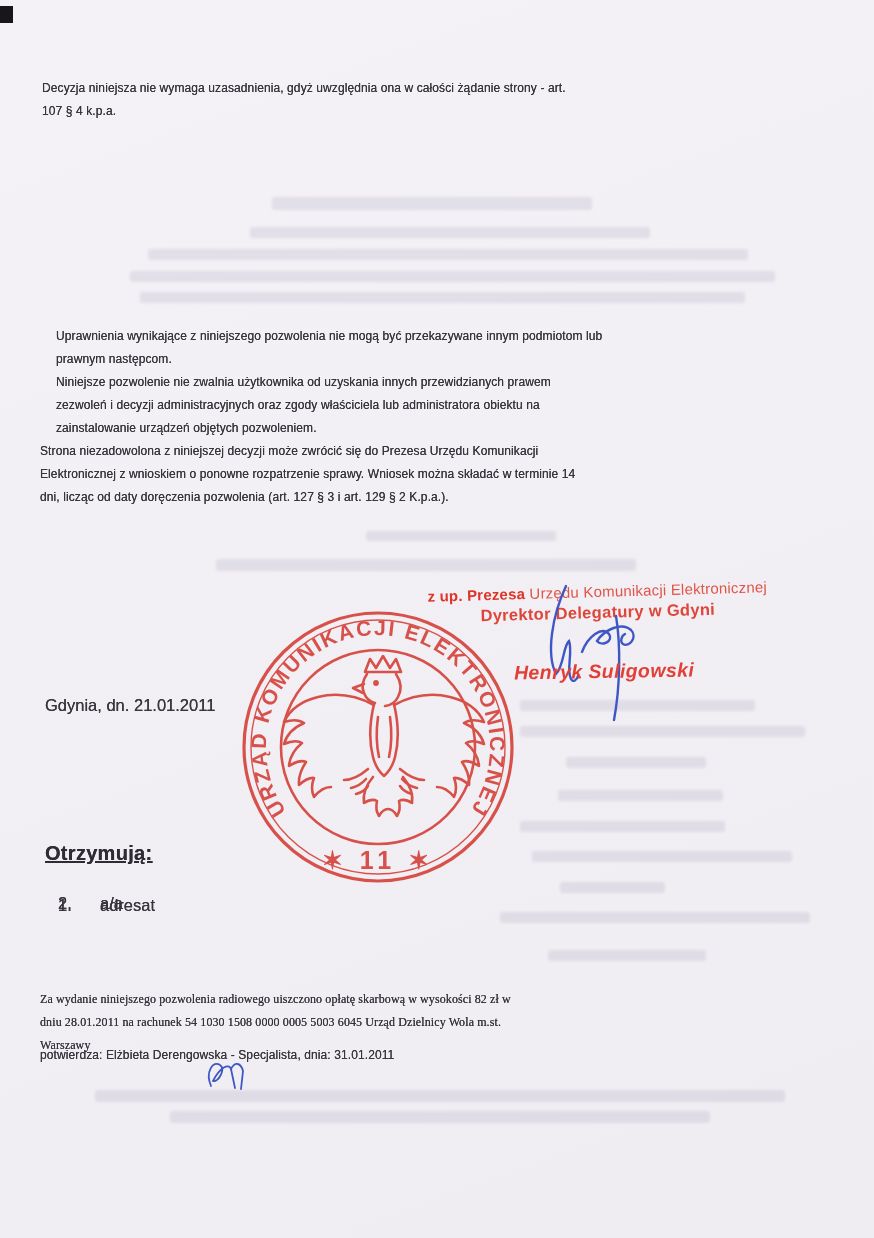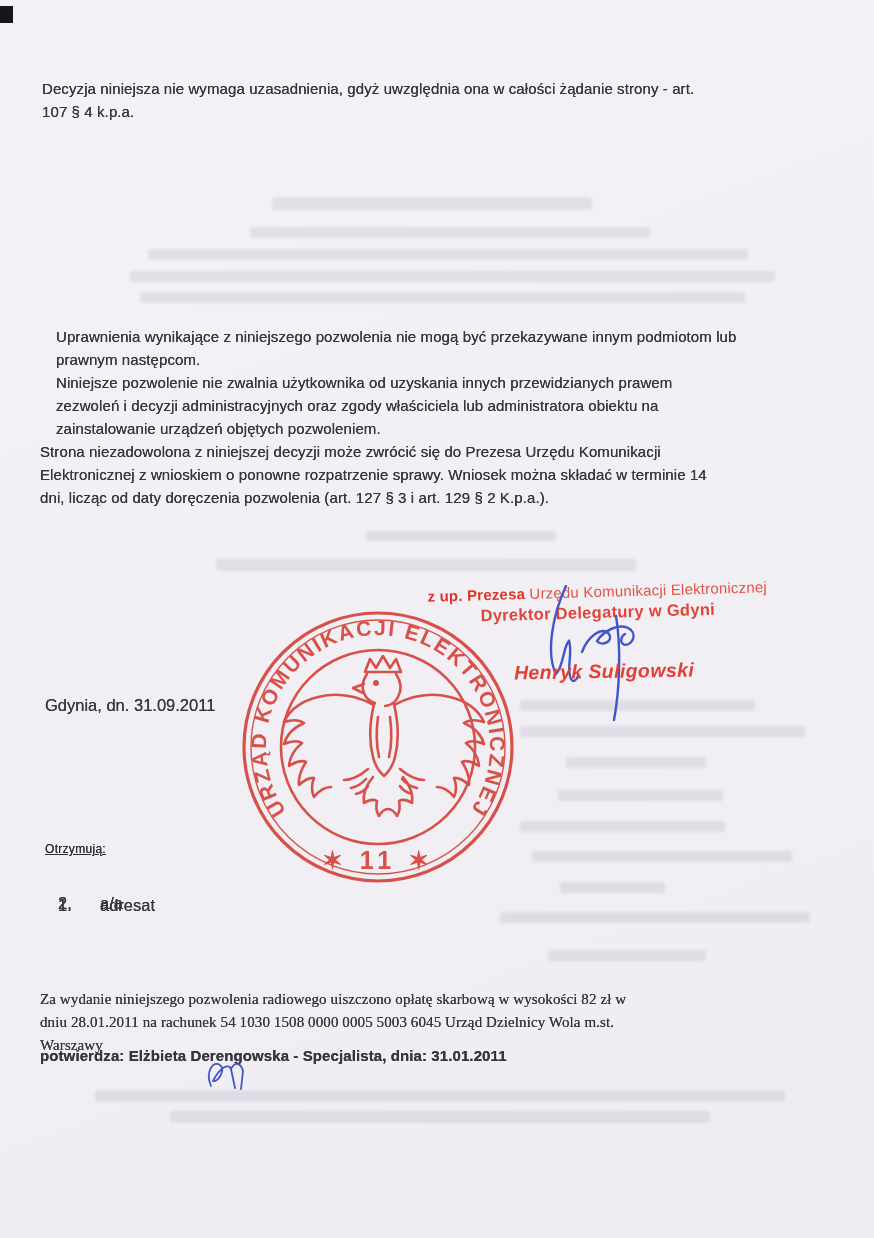--- a/index.html
+++ b/index.html
@@ -7,21 +7,21 @@
     position:relative;
     width:874px;height:1238px;
     background:linear-gradient(160deg,#f4f2f6 0%,#f1eff4 55%,#efedf2 100%);
     overflow:hidden;
     font-family:"Liberation Sans", sans-serif;
     color:#35343a;
   }
   .para{
     position:absolute;
     white-space:pre-line;
-    font-size:15px;
+    font-size:12px;
     line-height:23px;
     letter-spacing:.1px;
     color:#37363c;
     text-shadow:0 0 .4px #37363c;
   }
   
   .ghost{
     position:absolute;
     background:rgba(118,112,150,.14);
     border-radius:3px;
@@ -45,31 +45,31 @@
   .auth-line2{font-size:16.5px;color:#df4538;font-weight:bold;margin-top:3px;letter-spacing:.3px;}
   .signer-name{
     position:absolute;left:514px;top:660px;
     font-size:19.5px;font-weight:bold;font-style:italic;
     color:#e23f36;transform:rotate(-1deg);letter-spacing:.4px;
   }
   .signature-svg{position:absolute;left:528px;top:580px;}
   .seal-svg{position:absolute;left:228px;top:597px;opacity:.93;}
   .recipients-heading{
     position:absolute;left:45px;top:842px;
-    font-size:12px;font-weight:normal;text-decoration:underline;
+    font-size:20px;font-weight:bold;text-decoration:underline;
     letter-spacing:.3px;color:#2e2d33;text-shadow:0 0 .4px #2e2d33;
   }
   .recipient-row{
     position:absolute;left:58px;
     font-size:16.5px;color:#37363c;text-shadow:0 0 .4px #37363c;
   }
   .recipient-row .num{display:inline-block;width:42px;}
   .initials-svg{position:absolute;left:203px;top:1058px;}
   .footer-note{top:988px;font-family:Liberation Serif, serif;}
-  .footer-confirm{top:1044px;font-weight:bold;}
+  .footer-confirm{top:1044px;}
 </style>
 </head>
 <body>
 
 <div class="page">
 
   <div class="corner-mark"></div>
 
   <div class="para" style="left:42px;top:77px;width:815px">Decyzja niniejsza nie wymaga uzasadnienia, gdyż uwzględnia ona w całości żądanie strony - art.
 107 § 4 k.p.a.</div>
@@ -142,21 +142,21 @@
   <svg class="signature-svg" width="130" height="145" viewBox="0 0 130 145">
     <g stroke="#3f57c6" stroke-width="2.4" fill="none" stroke-linecap="round">
       <path d="M38,6 C24,36 18,74 28,94 C36,86 35,66 41,61 C45,72 38,90 43,99 C45,103 49,100 50,96"></path>
       <path d="M54,72 C60,56 74,46 81,54 C86,61 74,67 69,61 C77,49 94,42 103,50 C110,57 101,68 95,64 C92,62 93,56 97,54"></path>
       <path d="M88,36 C93,66 92,108 86,140"></path>
     </g>
   </svg>
 
   <div class="signer-name">Henryk Suligowski</div>
 
-  <div class="place-date">Gdynia, dn. 31.09.2011</div>
+  <div class="place-date">Gdynia, dn. 21.01.2011</div>
 
   <div class="recipients-heading">Otrzymują:</div>
   <div class="recipient-row" style="top:896px">
     <span class="num">1.</span><span>adresat</span>
   </div>
   <div class="recipient-row" style="top:894px">
     <span class="num">2.</span><span>a/a</span>
   </div>
 
   <div class="para footer-note" style="left:40px;width:815px">Za wydanie niniejszego pozwolenia radiowego uiszczono opłatę skarbową w wysokości 82 zł w

